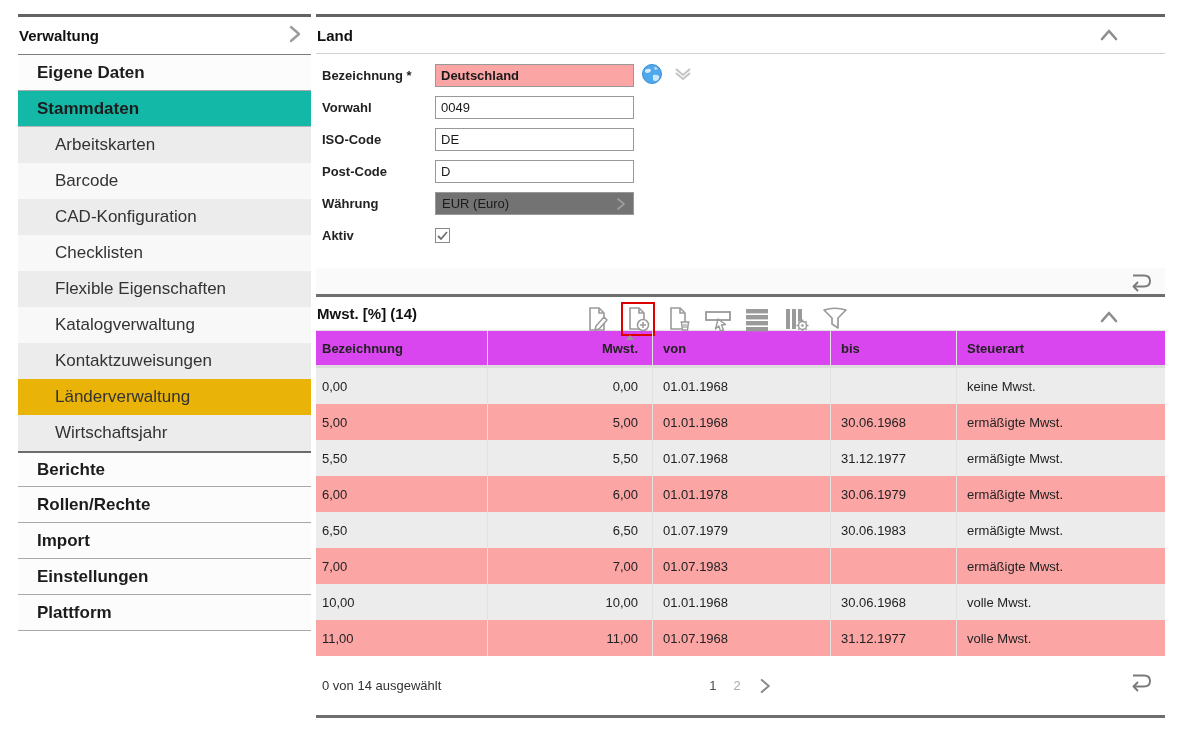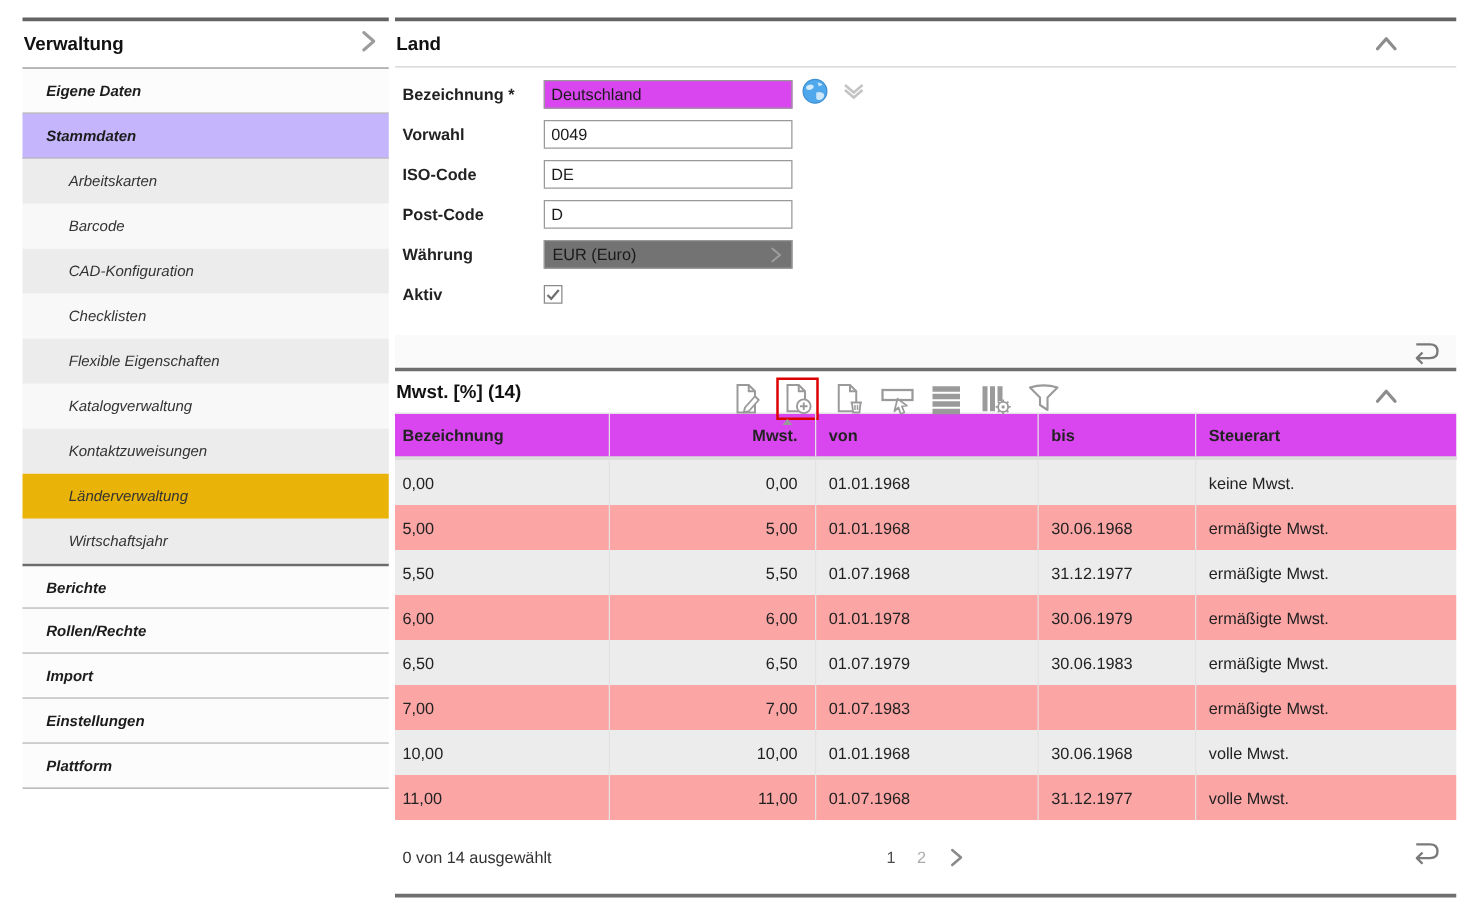--- a/index.html
+++ b/index.html
@@ -4,44 +4,44 @@
 <style>
   * { box-sizing: border-box; margin: 0; padding: 0; }
   html,body { width:1181px; height:733px; background:#fff; font-family:"Liberation Sans",sans-serif; color:#1a1a1a; overflow:hidden; }
   #stage { position:relative; width:1181px; height:733px;padding-left:36px; }
 
   
   .sidebar { position:absolute; left:18px; top:14px; width:293px; }
   .darkbar { height:3px; background:#636363; }
   .sidebar-header { height:38px; display:flex; align-items:center; justify-content:space-between; border-bottom:1px solid #7d7d7d; padding:0 6px 0 1px; }
   .sidebar-header .title { font-size:15px; font-weight:bold; color:#111; }
-  .side-item { height:36px; display:flex; align-items:center; font-size:12px; cursor:pointer;font-style:italic; }
+  .side-item { height:36px; display:flex; align-items:center; font-size:17px; cursor:pointer; }
   .side-item.l1 { padding-left:19px; font-weight:bold; color:#1c1c1c; background:#fcfcfc; border-bottom:1px solid #a8a8a8; }
   .side-item.l2 { padding-left:37px; color:#333; }
   .side-item.bg-a { background:#ececec; }
   .side-item.bg-b { background:#f8f8f8; }
-  .side-item.selected { background:#c4b5fd; border-bottom:1px solid #b5b5b5; }
+  .side-item.selected { background:#14b8a6; border-bottom:1px solid #b5b5b5; }
   .side-item.active { background:#eab308; }
   .side-item.sect-start { border-top:2px solid #6b6b6b; }
 
   
   .main { position:absolute; left:316px; top:14px; width:849px; }
 
   .panel-header { height:37px; display:flex; align-items:center; position:relative; }
   .panel-title { font-size:15px; font-weight:bold; color:#111; padding-left:1px; }
   .collapse-btn { position:absolute; right:45px; top:9px; width:22px; height:18px; cursor:pointer; }
 
   
   .land-panel { border-bottom:3px solid #6e6e6e; }
   .land-panel .panel-header { border-bottom:1px solid #d2d2d2; }
   .land-form { height:214px; padding:10px 0 0 6px; }
   .form-row { display:flex; align-items:center; margin-bottom:9px; height:23px; }
   .form-label { width:113px; font-size:13px; font-weight:bold; color:#222; }
   .text-input { width:199px; height:23px; border:1px solid #999; font-family:"Liberation Sans",sans-serif; font-size:13px; padding:0 5px; color:#1a1a1a; background:#fff; }
-  .text-input.readonly { background:#d946ef; }
+  .text-input.readonly { background:#fca5a5;font-weight:bold; }
   .select-box { width:199px; height:23px; border:1px solid #999; background:#737373; display:flex; align-items:center; justify-content:space-between; padding:0 6px; font-size:13px; cursor:pointer; }
   .field-icons { display:flex; align-items:center; margin-left:7px; gap:9px; }
   .checkbox { width:15px; height:15px; border:1px solid #8a8a8a; background:#fff; display:inline-flex; align-items:center; justify-content:center; cursor:pointer; }
   .land-footer { height:26px; background:#fafafa; position:relative; }
   .return-btn { position:absolute; right:12px; top:2px; cursor:pointer; }
 
   
   .mwst-header { height:34px; display:flex; align-items:center; position:relative; border-bottom:1px solid #e3e3e3; }
   .toolbar { position:absolute; left:266px; top:5px; display:flex; align-items:center; gap:9px; }
   .tool-btn { width:30px; height:30px; display:flex; align-items:center; justify-content:center; cursor:pointer; }

